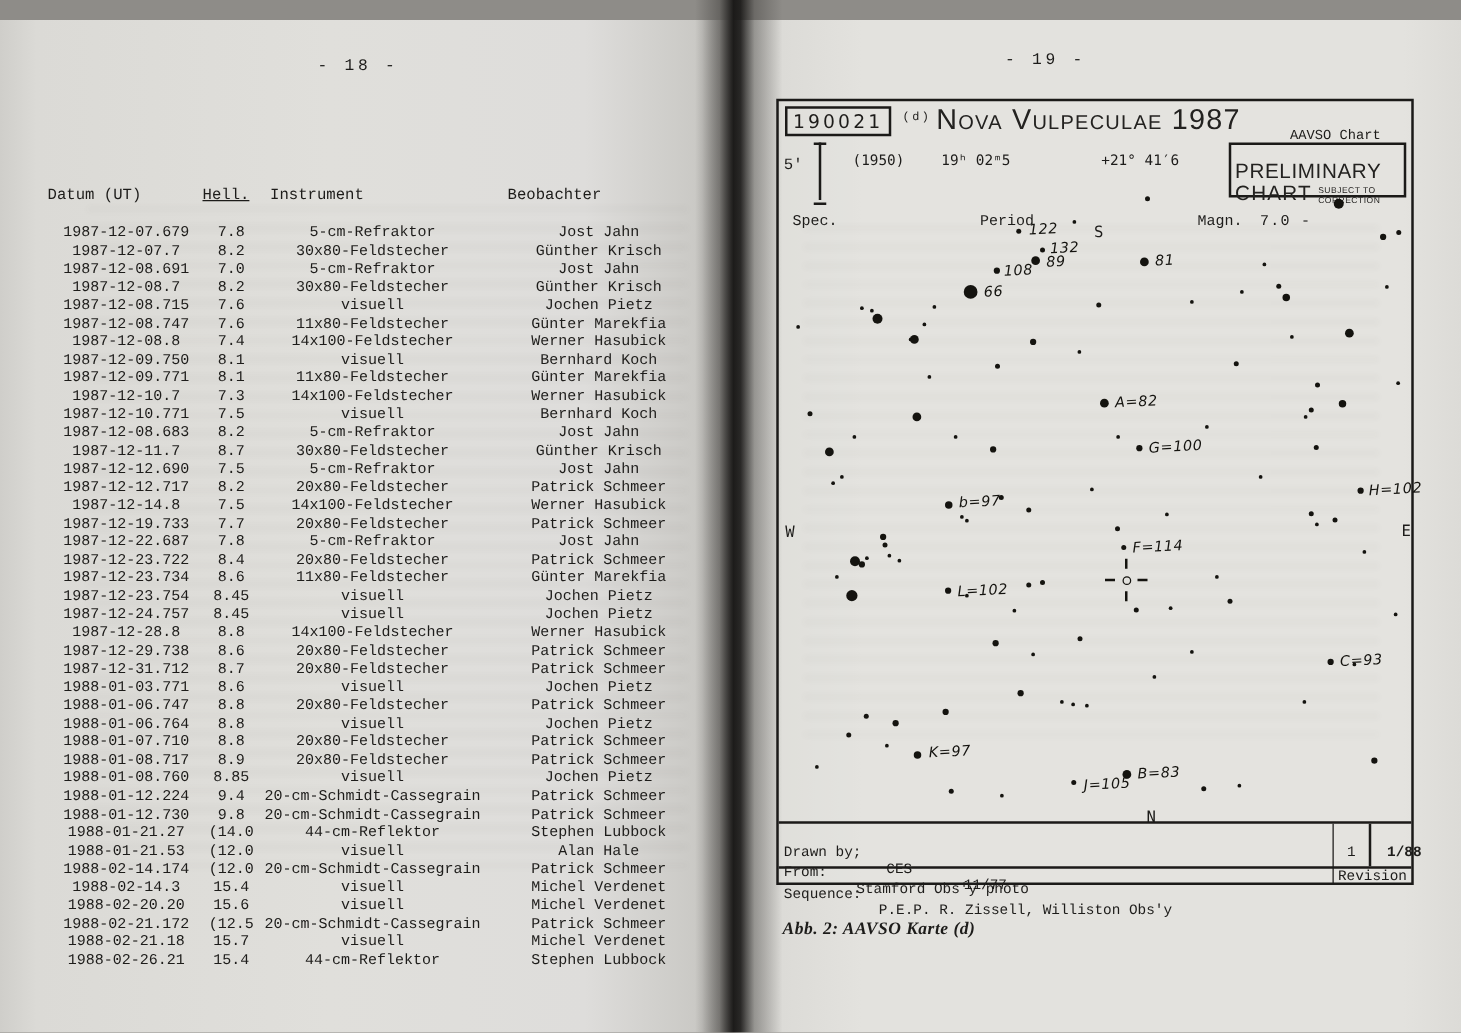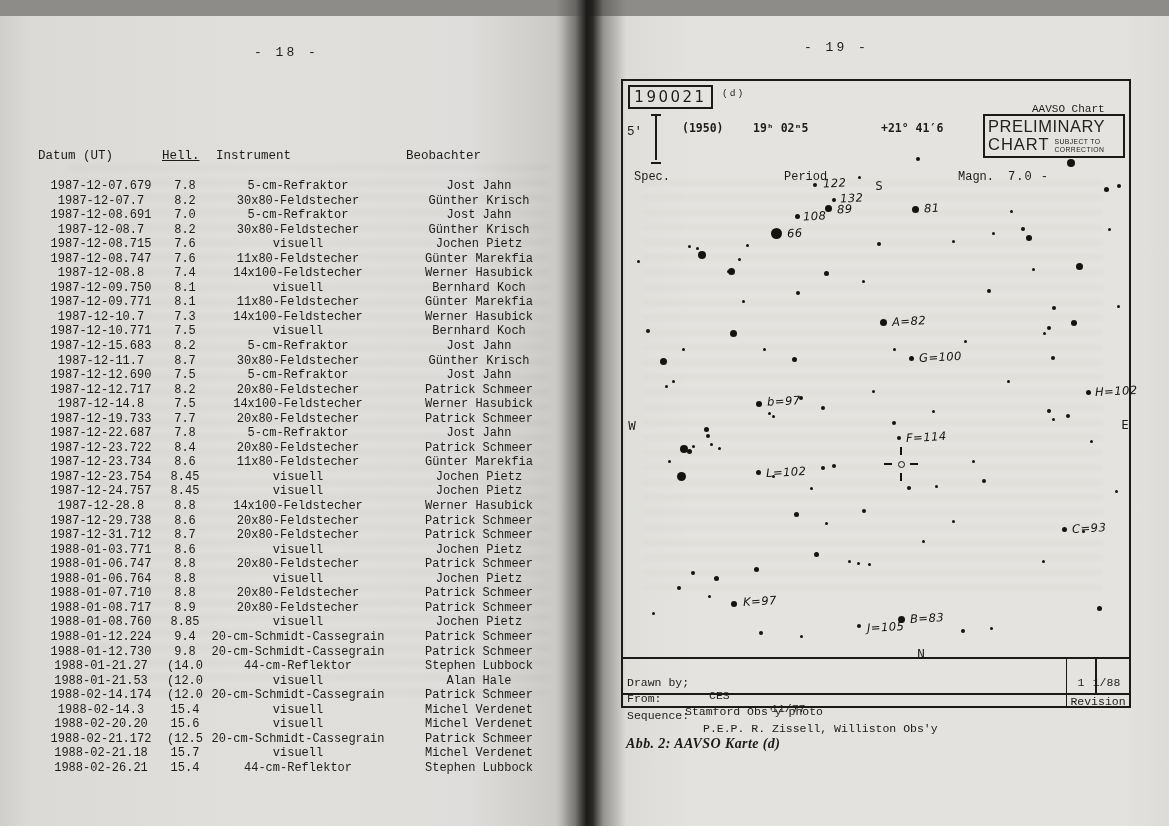--- a/index.html
+++ b/index.html
@@ -62,33 +62,33 @@
   .variant{position:absolute;left:99px;top:7px;font-size:9.5px;letter-spacing:2px;}
   .chart-title{
     position:absolute;left:126px;top:1px;
     font-family:"Liberation Sans",sans-serif;font-variant:small-caps;
     font-size:23px;letter-spacing:1px;white-space:nowrap;color:#232220;
   }
   .org-label{position:absolute;left:409px;top:22px;font-size:11px;}
   .stamp{
     position:absolute;left:360px;top:33px;width:142px;height:44px;
     border:2px solid #1b1a18;box-sizing:border-box;
-    font-family:"Liberation Sans",sans-serif;color:#232220;padding:1px 3px;
+    font-family:"Liberation Sans",sans-serif;color:#232220;padding:12px 3px;
   }
   .stamp-l1{font-size:16.5px;letter-spacing:.5px;line-height:18px;}
   .stamp-l2{display:flex;align-items:flex-start;line-height:18px;}
   .stamp-word{font-size:16.5px;letter-spacing:1px;}
   .stamp-small{font-size:6.8px;line-height:7.5px;margin-left:5px;margin-top:3px;letter-spacing:.4px;}
   .scale-label{position:absolute;left:4px;top:44px;font-size:12.5px;}
   .ibeam{position:absolute;left:27px;top:33px;width:12px;height:46px;}
   .ibeam::before{content:"";position:absolute;left:5px;top:0;width:2px;height:46px;background:#1b1a18;}
   .ibeam::after{content:"";position:absolute;left:1px;top:0;width:10px;height:46px;
     border-top:2px solid #1b1a18;border-bottom:2px solid #1b1a18;}
   .coord-row{position:absolute;left:0;width:100%;height:15px;font-family:"DejaVu Sans Mono",monospace;font-size:11.5px;}
-  .coord-row.r1{top:40px;font-weight:bold;}
+  .coord-row.r1{top:40px;}
   .coord-row.r2{top:67px;}
   .coord-ep{position:absolute;left:59px;}
   .coord-ra{position:absolute;left:130px;}
   .coord-dec{position:absolute;left:258px;}
   .spec-row{position:absolute;top:89px;left:0;width:100%;font-size:12px;}
   .spec-label{position:absolute;left:11px;}
   .period-label{position:absolute;left:161px;}
   .magn-label{position:absolute;left:335px;}
   .magn-value{position:absolute;left:385px;letter-spacing:1px;}
 
@@ -119,21 +119,21 @@
   .f-val1a{position:absolute;left:86px;}
   .f-val1b{position:absolute;left:148px;}
   .f-lab2{position:absolute;left:4px;}
   .f-val2{position:absolute;left:62px;}
   .f-lab3{position:absolute;left:4px;}
   .f-val3{position:absolute;left:80px;}
   .f-divider{position:absolute;left:0;right:0;top:34px;height:1.5px;background:#1b1a18;}
   .rev-box{position:absolute;right:0;top:0;width:62px;height:49px;border-left:1.5px solid #1b1a18;}
   .rev-div{position:absolute;left:28px;top:0;width:1.5px;height:34px;background:#1b1a18;}
   .rev-n{position:absolute;left:0;top:17px;width:28px;text-align:center;}
-  .rev-d{position:absolute;left:23px;top:17px;width:33px;text-align:center;}
+  .rev-d{position:absolute;left:40px;top:17px;width:33px;text-align:center;font-weight:bold;}
   .rev-label{position:absolute;left:0;top:36px;width:100%;text-align:center;font-size:11.5px;}
 
   .fig-caption{
     position:absolute;left:626px;top:736px;margin:0;z-index:3;
     font-family:"Liberation Serif",serif;font-style:italic;font-weight:bold;
     font-size:14px;letter-spacing:.4px;
   }
 </style>
 </head>
 <body>
@@ -151,21 +151,21 @@
       <div class="trow"><span class="c0">1987-12-07.7</span><span class="c1">8.2</span><span class="c2">30x80-Feldstecher</span><span class="c3">Günther Krisch</span></div>
       <div class="trow"><span class="c0">1987-12-08.691</span><span class="c1">7.0</span><span class="c2">5-cm-Refraktor</span><span class="c3">Jost Jahn</span></div>
       <div class="trow"><span class="c0">1987-12-08.7</span><span class="c1">8.2</span><span class="c2">30x80-Feldstecher</span><span class="c3">Günther Krisch</span></div>
       <div class="trow"><span class="c0">1987-12-08.715</span><span class="c1">7.6</span><span class="c2">visuell</span><span class="c3">Jochen Pietz</span></div>
       <div class="trow"><span class="c0">1987-12-08.747</span><span class="c1">7.6</span><span class="c2">11x80-Feldstecher</span><span class="c3">Günter Marekfia</span></div>
       <div class="trow"><span class="c0">1987-12-08.8</span><span class="c1">7.4</span><span class="c2">14x100-Feldstecher</span><span class="c3">Werner Hasubick</span></div>
       <div class="trow"><span class="c0">1987-12-09.750</span><span class="c1">8.1</span><span class="c2">visuell</span><span class="c3">Bernhard Koch</span></div>
       <div class="trow"><span class="c0">1987-12-09.771</span><span class="c1">8.1</span><span class="c2">11x80-Feldstecher</span><span class="c3">Günter Marekfia</span></div>
       <div class="trow"><span class="c0">1987-12-10.7</span><span class="c1">7.3</span><span class="c2">14x100-Feldstecher</span><span class="c3">Werner Hasubick</span></div>
       <div class="trow"><span class="c0">1987-12-10.771</span><span class="c1">7.5</span><span class="c2">visuell</span><span class="c3">Bernhard Koch</span></div>
-      <div class="trow"><span class="c0">1987-12-15.683</span><span class="c1">8.2</span><span class="c2">5-cm-Refraktor</span><span class="c3">Jost Jahn</span></div>
+      <div class="trow"><span class="c0">1987-12-08.683</span><span class="c1">8.2</span><span class="c2">5-cm-Refraktor</span><span class="c3">Jost Jahn</span></div>
       <div class="trow"><span class="c0">1987-12-11.7</span><span class="c1">8.7</span><span class="c2">30x80-Feldstecher</span><span class="c3">Günther Krisch</span></div>
       <div class="trow"><span class="c0">1987-12-12.690</span><span class="c1">7.5</span><span class="c2">5-cm-Refraktor</span><span class="c3">Jost Jahn</span></div>
       <div class="trow"><span class="c0">1987-12-12.717</span><span class="c1">8.2</span><span class="c2">20x80-Feldstecher</span><span class="c3">Patrick Schmeer</span></div>
       <div class="trow"><span class="c0">1987-12-14.8</span><span class="c1">7.5</span><span class="c2">14x100-Feldstecher</span><span class="c3">Werner Hasubick</span></div>
       <div class="trow"><span class="c0">1987-12-19.733</span><span class="c1">7.7</span><span class="c2">20x80-Feldstecher</span><span class="c3">Patrick Schmeer</span></div>
       <div class="trow"><span class="c0">1987-12-22.687</span><span class="c1">7.8</span><span class="c2">5-cm-Refraktor</span><span class="c3">Jost Jahn</span></div>
       <div class="trow"><span class="c0">1987-12-23.722</span><span class="c1">8.4</span><span class="c2">20x80-Feldstecher</span><span class="c3">Patrick Schmeer</span></div>
       <div class="trow"><span class="c0">1987-12-23.734</span><span class="c1">8.6</span><span class="c2">11x80-Feldstecher</span><span class="c3">Günter Marekfia</span></div>
       <div class="trow"><span class="c0">1987-12-23.754</span><span class="c1">8.45</span><span class="c2">visuell</span><span class="c3">Jochen Pietz</span></div>
       <div class="trow"><span class="c0">1987-12-24.757</span><span class="c1">8.45</span><span class="c2">visuell</span><span class="c3">Jochen Pietz</span></div>
@@ -192,20 +192,21 @@
   <div class="bleed bleed-left"></div>
 </div>
 
 <div class="page page-right"></div>
 
 <div class="pageno pageno-right" style="z-index:3;">- 19 -</div>
 
 <div class="chartbox">
   <div class="desig-box">190021</div>
   <span class="variant">(d)</span>
+  <span class="chart-title">Nova Vulpeculae 1987</span>
   <span class="org-label">AAVSO Chart</span>
   <div class="stamp">
     <div class="stamp-l1">PRELIMINARY</div>
     <div class="stamp-l2">
       <span class="stamp-word">CHART</span>
       <span class="stamp-small">
         <span>SUBJECT TO</span><br>
         <span>CORRECTION</span>
       </span>
     </div>

